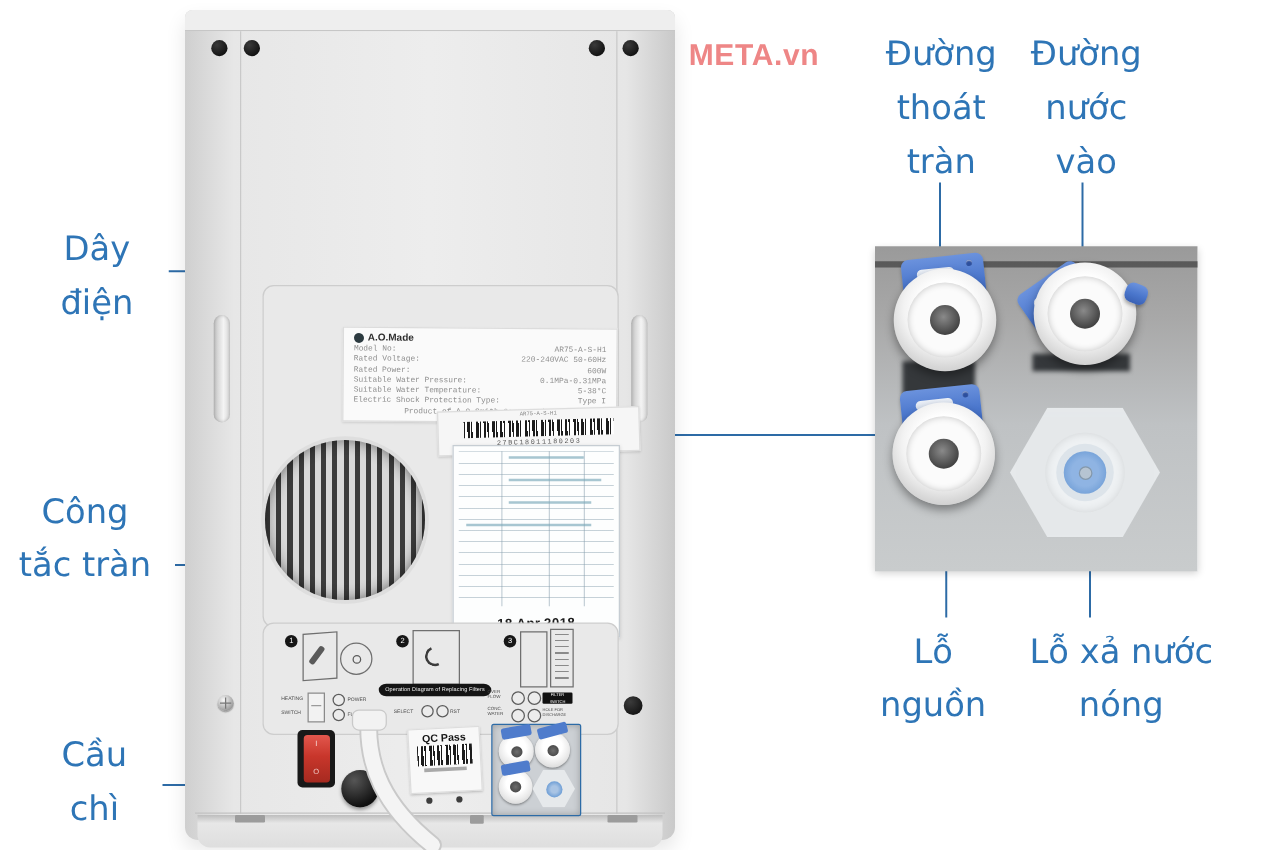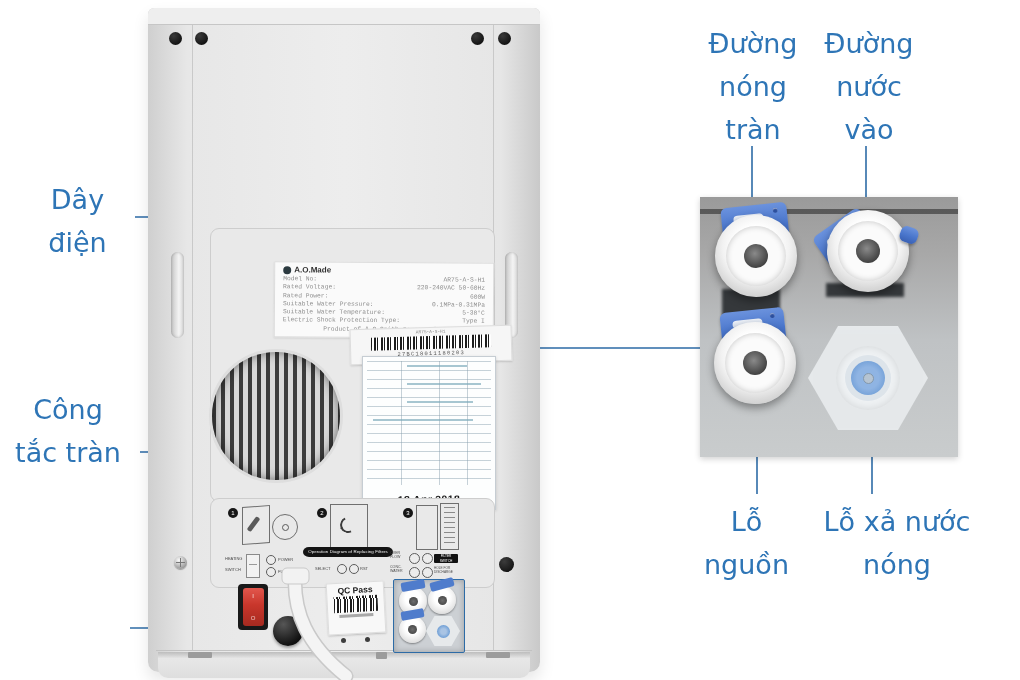--- a/index.html
+++ b/index.html
@@ -175,35 +175,37 @@
   .hex .c3{position:absolute;left:50%;top:50%;width:34px;height:34px;margin:-17px;border-radius:50%;
         background:radial-gradient(circle,#8fb4e3 0 45%,#5f92cf 100%);}
   .hex .c4{position:absolute;left:50%;top:50%;width:11px;height:11px;margin:-5.5px;border-radius:50%;
         background:#b6c4d2;border:1px solid #8498ab;box-sizing:border-box;}
 </style>
 </head>
 <body>
 
 <div class="canvas">
 
+  <div class="watermark">META.vn</div>
 
   <svg class="lines" width="1020" height="680">
     <polyline points="135,217 309,217 309,604"></polyline>
     <polyline points="140,452 253,452 253,600"></polyline>
     <polyline points="130,628 288,628"></polyline>
     <polyline points="433,571 433,348 700,348"></polyline>
     <polyline points="752,146 752,248"></polyline>
     <polyline points="866,146 866,245"></polyline>
     <polyline points="757,368 757,494"></polyline>
     <polyline points="872,390 872,494"></polyline>
   </svg>
 
   <div class="callout" style="left:25px;top:178px;width:105px;text-align:center;">Dây điện</div>
   <div class="callout" style="left:12px;top:388px;width:112px;">Công tắc tràn</div>
-  <div class="callout" style="left:697px;top:22px;width:112px;">Đường nóng tràn</div>
+  <div class="callout" style="left:33px;top:583px;width:85px;">Cầu chì</div>
+  <div class="callout" style="left:697px;top:22px;width:112px;">Đường thoát tràn</div>
   <div class="callout" style="left:814px;top:22px;width:110px;">Đường nước vào</div>
   <div class="callout" style="left:699px;top:500px;width:95px;">Lỗ nguồn</div>
   <div class="callout" style="left:802px;top:500px;width:190px;">Lỗ xả nước nóng</div>
 
   <div class="device">
     <div class="topcap"></div>
     <div class="seam-v" style="left:44px;"></div>
     <div class="seam-v" style="left:345px;"></div>
     <div class="screw-top" style="left:21px;top:24px;"></div>
     <div class="screw-top" style="left:47px;top:24px;"></div>

